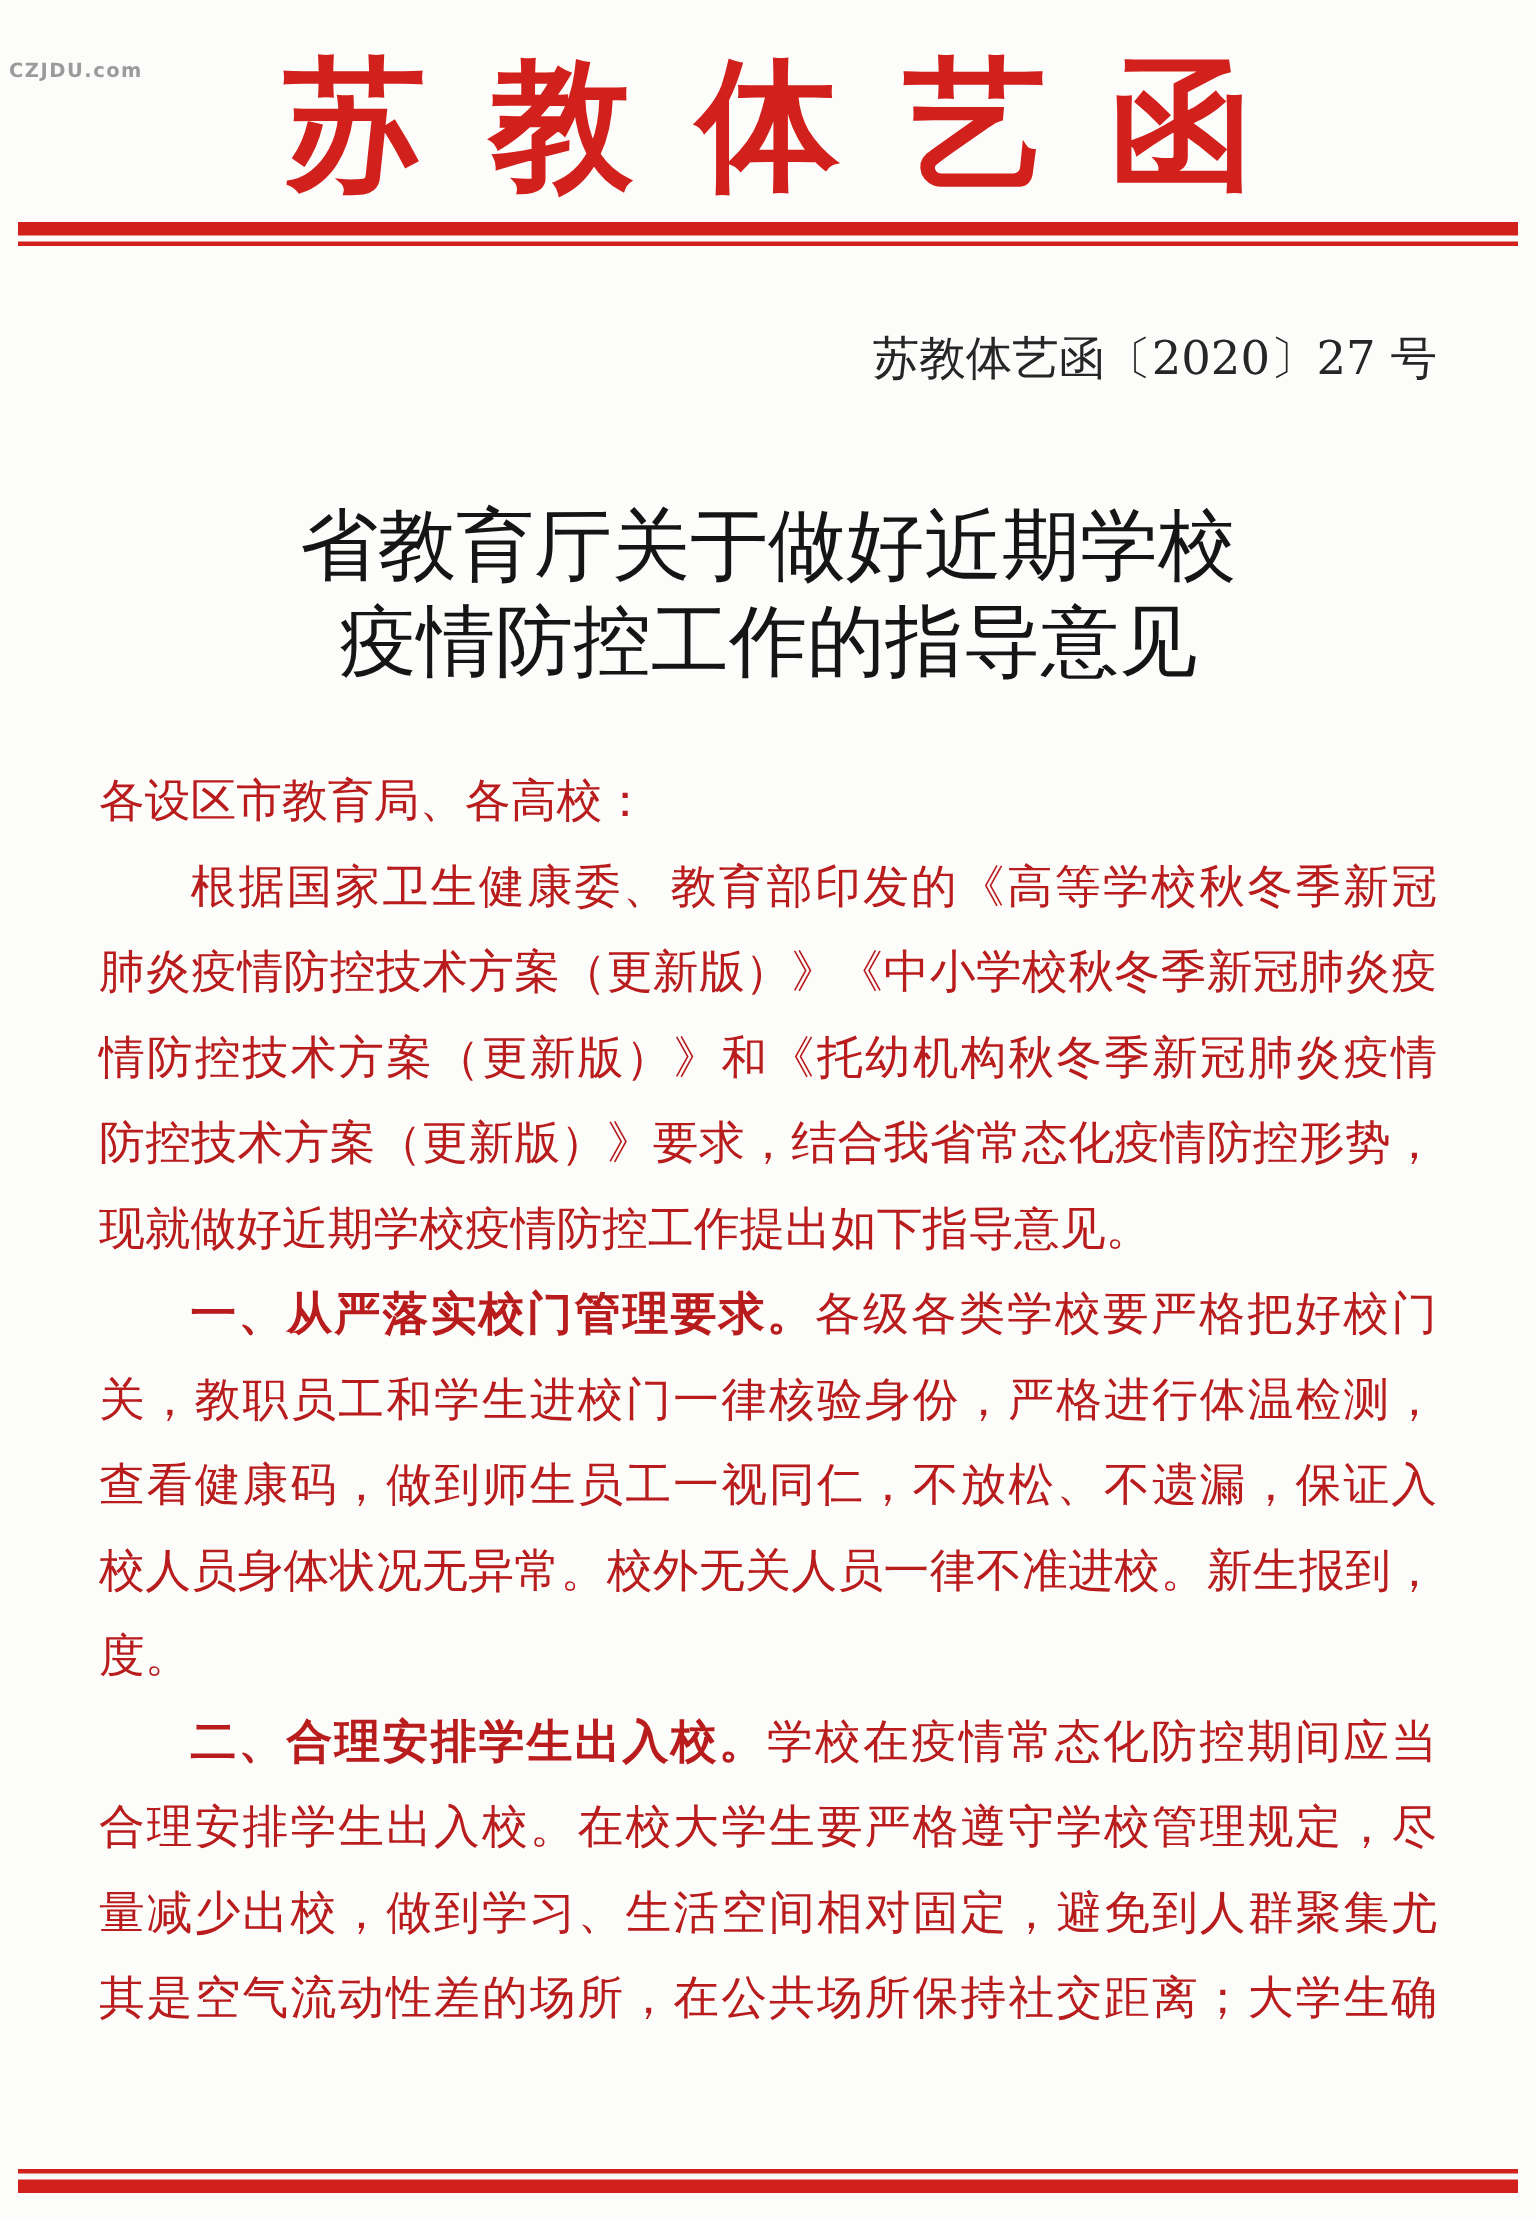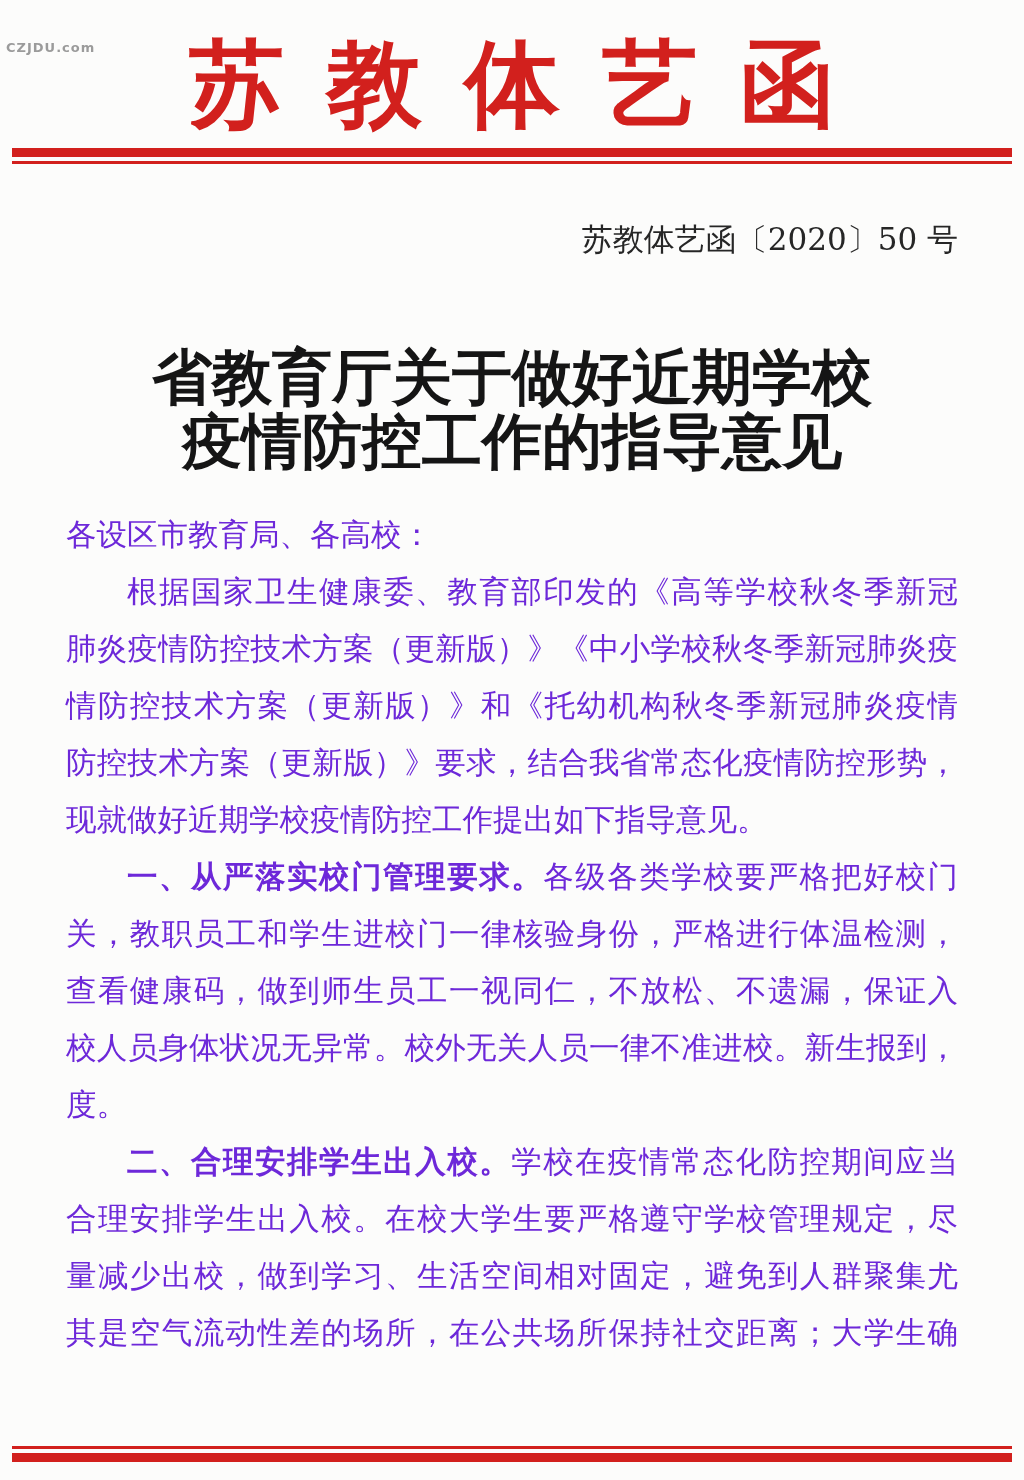--- a/index.html
+++ b/index.html
@@ -57,36 +57,36 @@
     position: absolute;
     top: 221px;
     right: 66px;
     font-size: 31px;
     line-height: 36px;
     color: #262626;
     white-space: nowrap;
   }
   .doc-title {
     position: absolute;
-    top: 345px;
+    top: 332px;
     left: 0;
     width: 100%;
     text-align: center;
-    font-size: 60px;
+    font-size: 52px;
     line-height: 64px;
-    font-weight: 700;
+    font-weight: 400;
     color: #151515;
   }
   .body-text {
     position: absolute;
     top: 506px;
     left: 66px;
     width: 892px;
     font-size: 30.5px;
-    color: #6d28d9;
+    color: #b91c1c;
   }
   .body-line {
     height: 57px;
     line-height: 57px;
   }
   .body-line.just {
     text-align: justify;
     text-align-last: justify;
   }
   .body-line.ind { padding-left: 61px; }
@@ -99,21 +99,21 @@
 
   <div class="watermark">CZJDU.com</div>
 
   <div class="agency-header">苏教体艺函</div>
 
   <div class="rule rule-top">
     <div class="rule-thick"></div>
     <div class="rule-thin"></div>
   </div>
 
-  <div class="doc-number">苏教体艺函〔2020〕50 号</div>
+  <div class="doc-number">苏教体艺函〔2020〕27 号</div>
 
   <div class="doc-title">
     <div>省教育厅关于做好近期学校</div>
     <div>疫情防控工作的指导意见</div>
   </div>
 
   <div class="body-text" id="body-text">
       <div class="body-line">各设区市教育局、各高校：</div>
       <div class="body-line just ind">根据国家卫生健康委、教育部印发的《高等学校秋冬季新冠</div>
       <div class="body-line just">肺炎疫情防控技术方案（更新版）》《中小学校秋冬季新冠肺炎疫</div>

